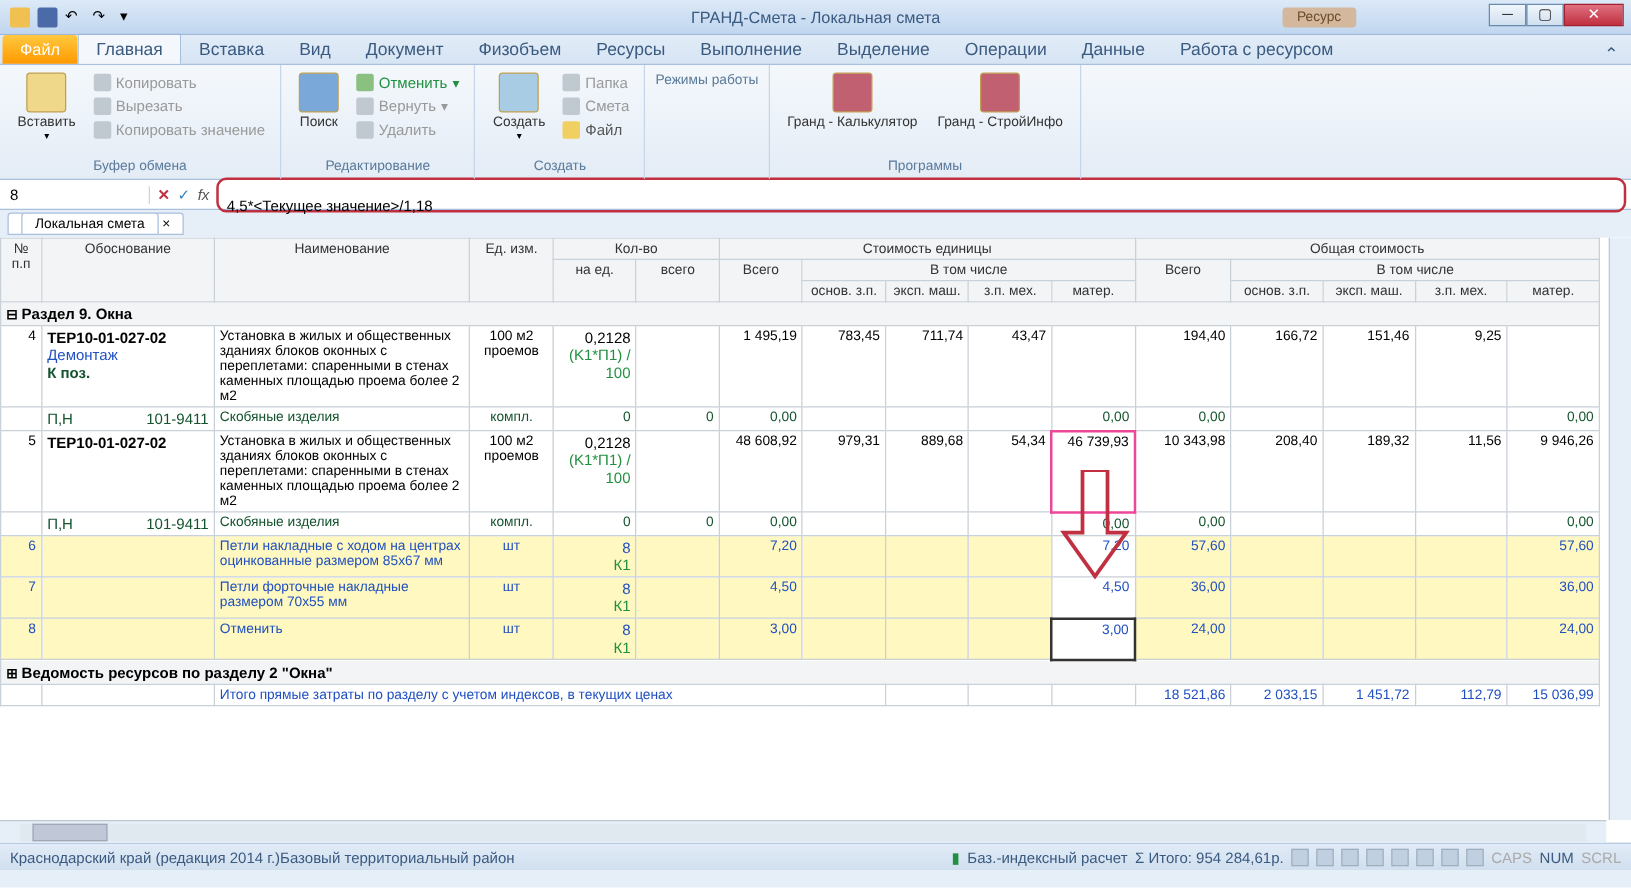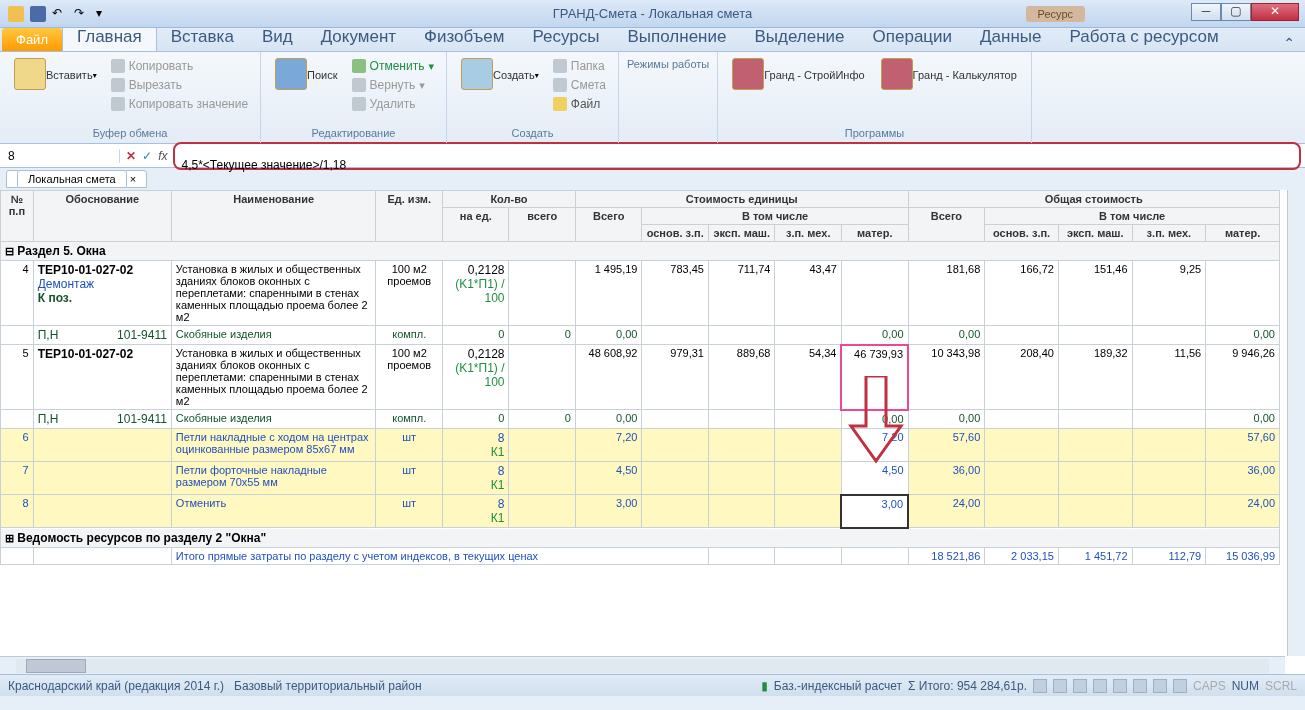--- a/index.html
+++ b/index.html
@@ -7,28 +7,28 @@
 .titlebar{height:28px;background:linear-gradient(#dce9f7,#c1d6ef);display:flex;align-items:center;border-bottom:1px solid #9db8d8;position:relative}
 .qat{display:flex;gap:6px;padding-left:8px;align-items:center}
 .qat span{width:16px;height:16px;display:inline-block;cursor:pointer}
 .title{position:absolute;left:50%;transform:translateX(-50%);font-size:13px;color:#3a5a80}
 .ctx{position:absolute;right:220px;background:#d4b89e;padding:2px 12px;border-radius:3px;color:#6a4a2a;font-size:11px}
 .winbtns{position:absolute;right:6px;top:3px;display:flex}
 .winbtn{width:30px;height:18px;border:1px solid #6a8ab0;background:linear-gradient(#f0f6fc,#d0dfee);color:#333;text-align:center;line-height:15px;cursor:pointer;font-size:12px}
 .winbtn.close{background:linear-gradient(#e07080,#c03040);color:#fff;width:48px;border-color:#a02030}
 .tabsrow{height:24px;background:linear-gradient(#e2ecf8,#d6e4f3);display:flex;align-items:flex-end;border-bottom:1px solid #a8c0dc;padding-left:2px}
 .filetab{background:linear-gradient(#ffc840,#ff9a00);color:#fff;padding:4px 14px;border-radius:3px 3px 0 0;cursor:pointer;font-size:13px}
-.ribtab{padding:4px 14px;color:#3a5a80;cursor:pointer;font-size:17px}
+.ribtab{padding:4px 14px;color:#3a5a80;cursor:pointer;font-size:14px}
 .ribtab.active{background:#f4f8fc;border:1px solid #a8c0dc;border-bottom:none;border-radius:3px 3px 0 0}
 .help{margin-left:auto;margin-right:10px;color:#3a5a80;cursor:pointer;font-size:14px}
 .ribbon{height:92px;background:linear-gradient(#f4f8fc,#e4ecf6);border-bottom:1px solid #a8c0dc;display:flex}
 .grp{border-right:1px solid #c6d6e8;padding:4px 8px;display:flex;flex-direction:column;position:relative}
 .grptop{flex:1;display:flex;gap:4px;align-items:flex-start}
 .grplbl{text-align:center;color:#5a7a9a;font-size:11px;padding-top:2px}
-.bigbtn{display:flex;align-items:center;cursor:pointer;padding:2px 6px}
+.bigbtn{display:flex;flex-direction:column;align-items:center;cursor:pointer;padding:2px 6px}
 .bigbtn .ico{width:32px;height:32px;background:#f0d88a;border:1px solid #c0a050;border-radius:3px;margin-bottom:2px}
 .bigbtn .ico.b2{background:#7aa8d8}
 .bigbtn .ico.b3{background:#e4a858}
 .bigbtn .ico.b4{background:#a8cce4}
 .bigbtn .ico.sel{background:#f4cc78;border:2px solid #e0a030}
 .bigbtn .lbl{font-size:11px;color:#333;text-align:center;line-height:12px}
 .smbtns{display:flex;flex-direction:column;gap:3px;padding-top:2px}
 .smbtn{display:flex;align-items:center;gap:4px;cursor:pointer;font-size:11px;color:#555;padding:1px 4px}
 .smbtn.dis{color:#999}
 .smico{width:14px;height:14px;background:#c0c8d0;border-radius:2px;display:inline-block}
@@ -37,36 +37,36 @@
 .fb-btns{display:flex;gap:6px;padding:0 6px}
 .fb-x{color:#c03040;cursor:pointer;font-weight:bold}
 .fb-v{color:#3080c0;cursor:pointer}
 .fb-fx{color:#555;cursor:pointer;font-style:italic}
 .fb-formula{flex:1;padding:12px 6px;border:2px solid #c03040;border-radius:8px;height:20px;line-height:18px;margin-right:4px}
 .doctab{height:22px;background:#e6eef7;padding:2px 6px;display:flex;align-items:center}
 .doctab span{background:#fff;border:1px solid #a8c0dc;padding:2px 10px;border-radius:3px 3px 0 0;font-size:11px}
 .grid{height:484px;background:#fff;overflow:hidden;position:relative}
 table{border-collapse:collapse;width:1280px;table-layout:fixed}
 th,td{border:1px solid #c8d0d8;padding:2px 4px;font-size:11px;vertical-align:top;overflow:hidden}
-th{background:#f2f4f6;font-weight:bold;color:#333;text-align:center}
+th{background:#f2f4f6;font-weight:normal;color:#333;text-align:center}
 td{height:auto}
 .num{text-align:right}
 .cen{text-align:center}
 .sec{background:#f2f4f6;font-weight:bold}
 .red{color:#14532d}
 .blue{color:#2050c0}
 .green{color:#209040}
 .yellow{background:#fff8c0}
 .whitecell{background:#fff!important}
 .arrow{position:absolute;left:846px;top:186px;z-index:5;pointer-events:none}
 .scroll{position:absolute;bottom:0;left:0;right:20px;height:18px;background:#e6eef7;border-top:1px solid #c0c8d0;display:flex;align-items:center}
 .scroll .track{flex:1;background:#e0e8f0;height:14px;margin:0 16px;position:relative}
 .scroll .thumb{position:absolute;left:10px;width:60px;height:14px;background:#c0c8d8;border:1px solid #a0a8b8}
 .vscroll{position:absolute;right:0;top:0;width:18px;bottom:18px;background:#e6eef7;border-left:1px solid #c0c8d0}
-.statusbar{height:22px;background:linear-gradient(#e2ecf8,#d0dfee);display:flex;align-items:center;padding:0 8px;font-size:11px;color:#3a5a80;border-top:1px solid #a8c0dc;gap:10px}
+.statusbar{height:22px;background:linear-gradient(#e2ecf8,#d0dfee);display:flex;align-items:center;padding:0 8px;font-size:11px;color:#3a5a80;border-top:1px solid #a8c0dc;}
 .statusbar .right{margin-left:auto;display:flex;align-items:center;gap:6px}
 .sico{width:14px;height:14px;background:#c0d0e0;border:1px solid #a0b0c0;display:inline-block}
 </style>
 </head>
 <body>
 
 <div class="titlebar">
  <div class="qat">
   <span style="background:#f0c050;border-radius:2px"></span>
   <span style="background:#4a6aa8;border-radius:2px"></span>
@@ -165,25 +165,25 @@
   </div>
   <div class="grplbl">Создать</div>
  </div>
  <div class="grp">
   <div class="grplbl">Режимы работы</div>
  </div>
  <div class="grp">
   <div class="grptop">
    <div class="bigbtn">
           <div class="ico" style="background:#c06070"></div>
-          <div class="lbl">Гранд - СтройИнфо</div>
+          <div class="lbl">Гранд - Калькулятор</div>
         </div>
    <div class="bigbtn">
           <div class="ico" style="background:#c06070"></div>
-          <div class="lbl">Гранд - Калькулятор</div>
+          <div class="lbl">Гранд - СтройИнфо</div>
         </div>
   </div>
   <div class="grplbl">Программы</div>
  </div>
 </div>
 
 <div class="formulabar">
  <div class="fb-cell">8</div>
  <div class="fb-btns">
   <span class="fb-x">✕</span>
@@ -241,36 +241,36 @@
           <th>з.п. мех.</th>
           <th>матер.</th>
  <th>основ. з.п.</th>
           <th>эксп. маш.</th>
           <th>з.п. мех.</th>
           <th>матер.</th>
 </tr>
 </thead>
 <tbody>
 <tr class="sec">
-          <td colspan="16" style="text-align:left">⊟ <span>Раздел 5. Окна</span></td>
+          <td colspan="16" style="text-align:left">⊟ <span>Раздел 9. Окна</span></td>
         </tr>
 
 <tr>
  <td class="num">4</td>
  <td><b>ТЕР10-01-027-02</b><br><span class="blue">Демонтаж</span><br><b class="red">К поз.</b></td>
  <td>Установка в жилых и общественных зданиях блоков оконных с переплетами: спаренными в стенах каменных площадью проема более 2 м2</td>
  <td class="cen">100 м2 проемов</td>
  <td class="num"><span>0,2128</span><br><span class="green">(K1*П1) / 100</span></td>
  <td></td>
  <td class="num">1 495,19</td>
  <td class="num">783,45</td>
           <td class="num">711,74</td>
           <td class="num">43,47</td>
           <td class="num"></td>
- <td class="num">181,68</td>
+ <td class="num">194,40</td>
  <td class="num">166,72</td>
           <td class="num">151,46</td>
           <td class="num">9,25</td>
           <td class="num"></td>
 </tr>
 
 <tr>
  <td></td>
           <td class="red"><span>П,Н</span><span style="float:right">101-9411</span></td>
  <td class="red">Скобяные изделия</td>

